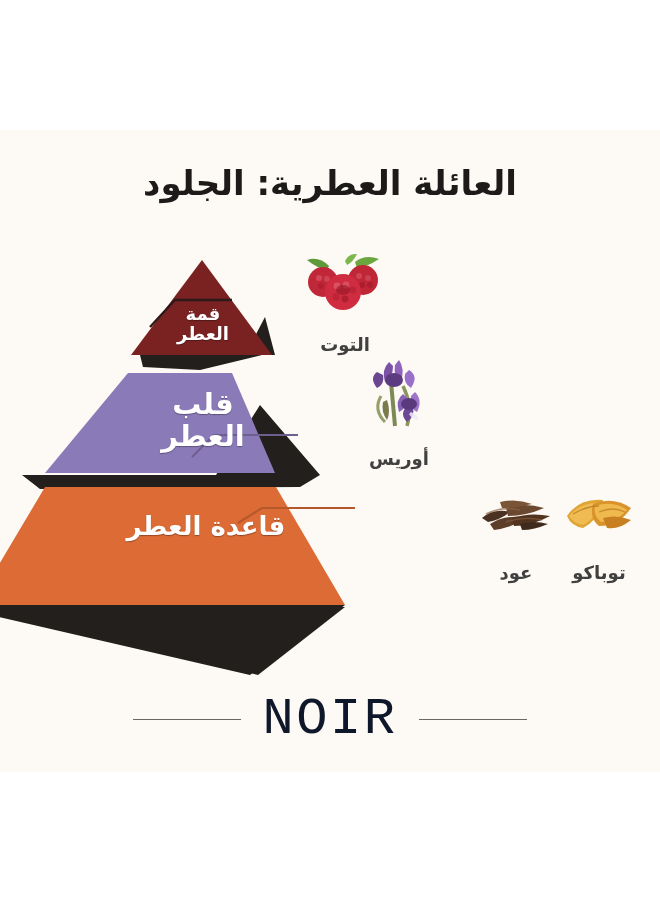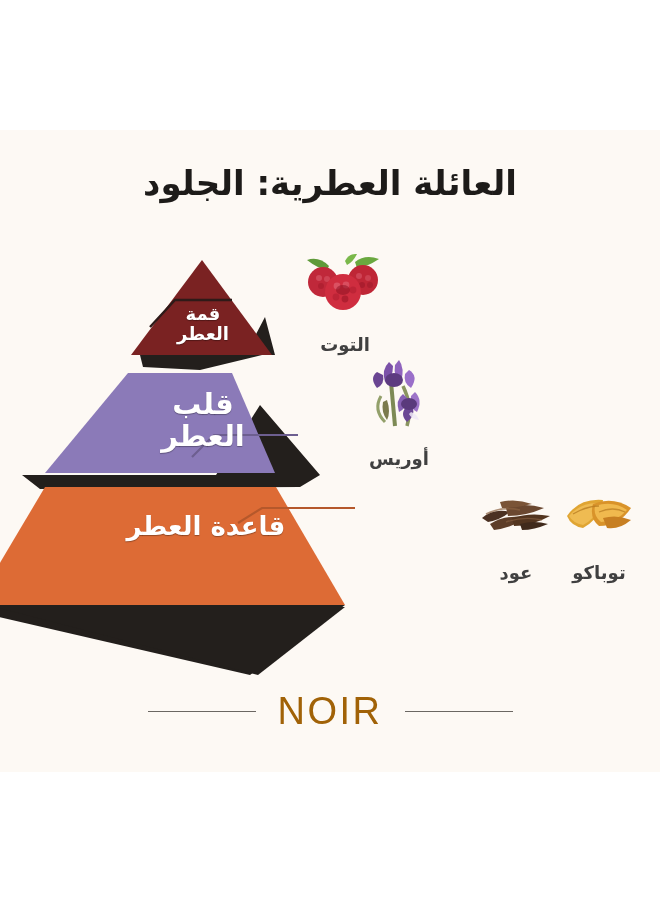--- a/index.html
+++ b/index.html
@@ -110,25 +110,25 @@
     gap: 22px;
     direction: ltr;
   }
   .rule {
     height: 1px;
     width: 108px;
     background: #3a3632;
     opacity: .75;
   }
   #brand {
-    font-size: 38px;
+    font-size: 52px;
     letter-spacing: 2.5px;
-    color: #a16207;
+    color: #0f172a;
     font-weight: 400;
-    font-family: Liberation Sans, sans-serif;
+    font-family: Liberation Mono, monospace;
   }
 </style>
 </head>
 <body>
 
 <div id="page">
 
   <div id="panel"></div>
 
   <div id="title">العائلة العطرية: الجلود</div>

